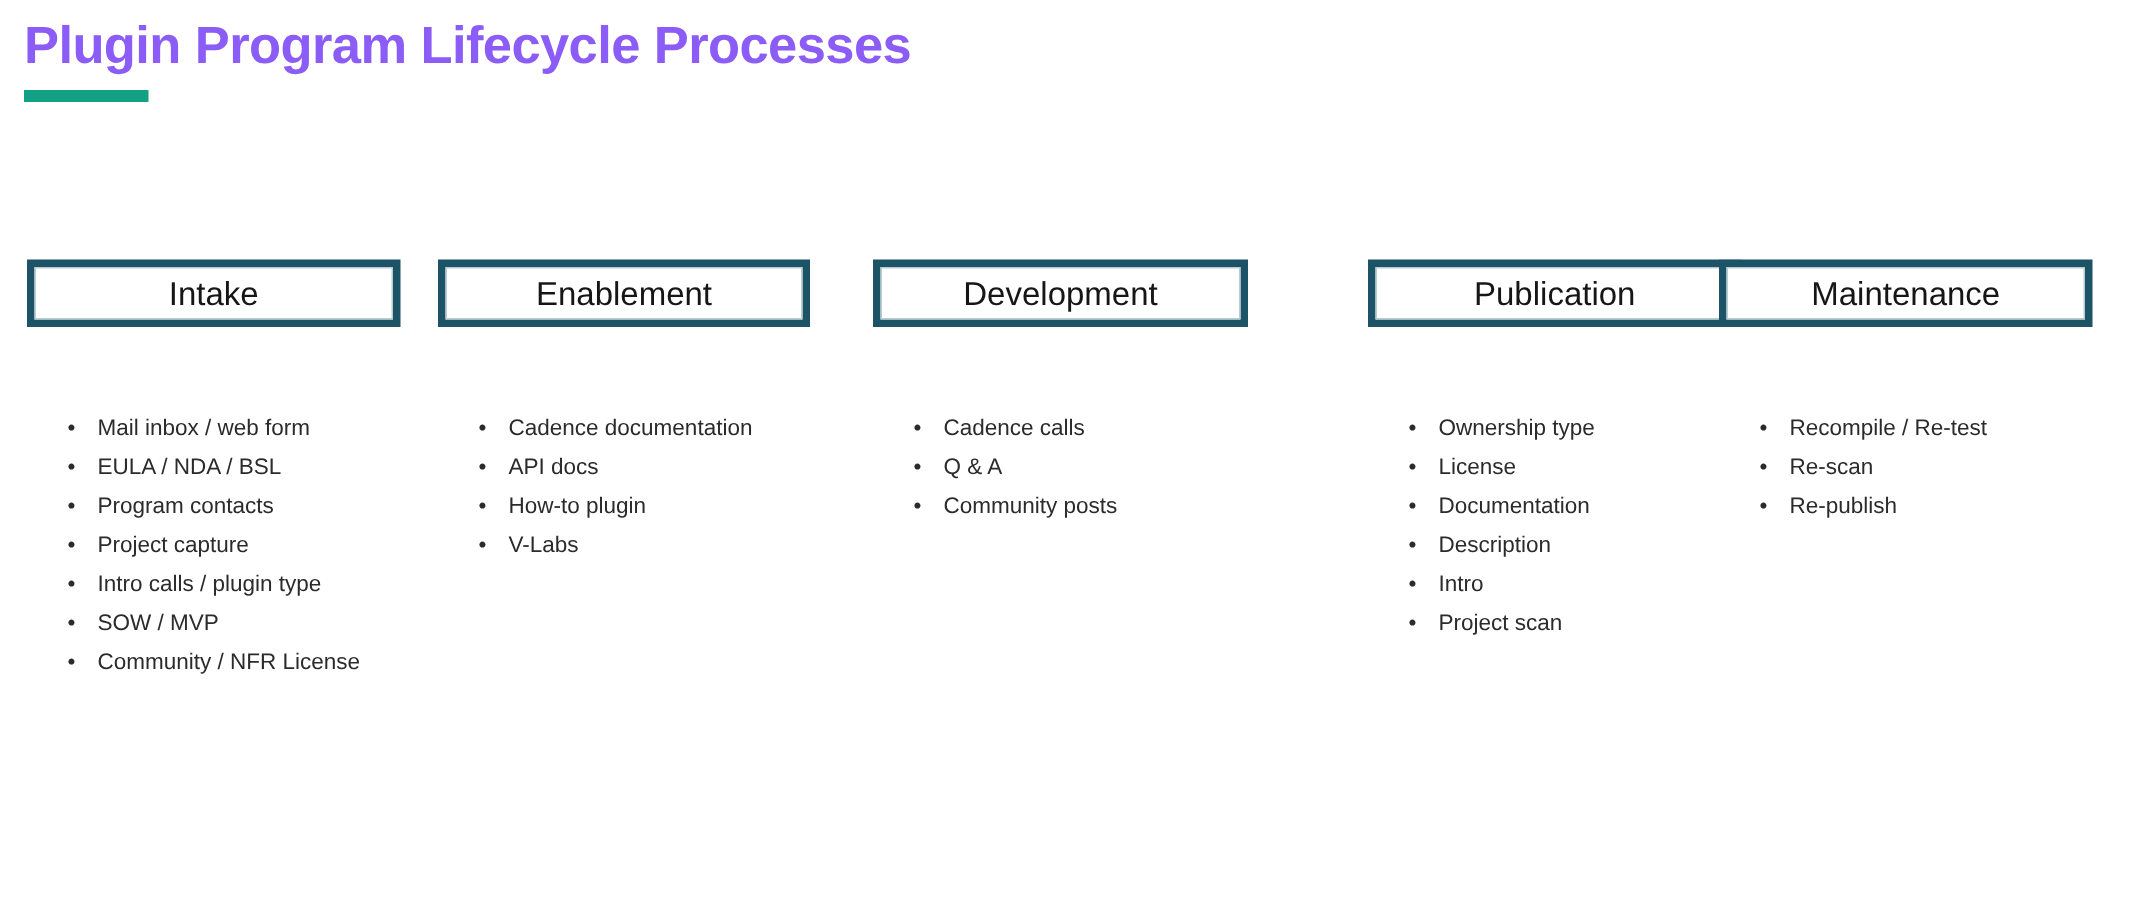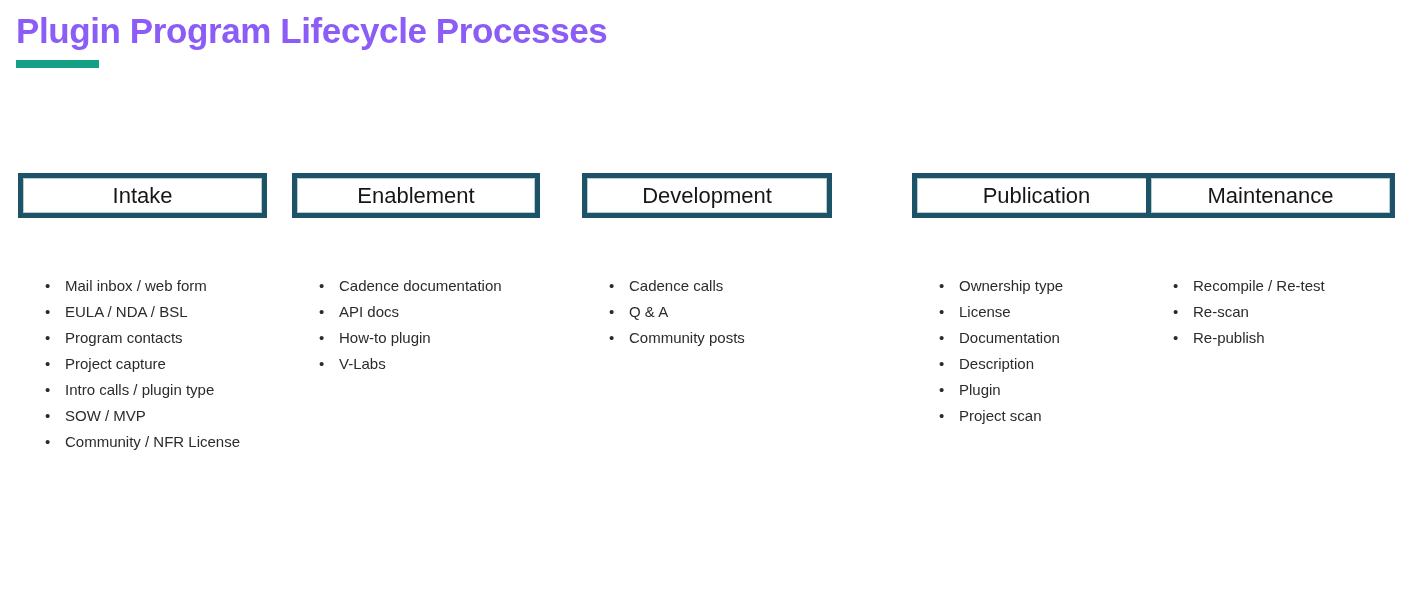--- a/index.html
+++ b/index.html
@@ -222,21 +222,21 @@
         <li class="bullet-item">
           <span class="bullet-dot">•</span>
           <span>Documentation</span>
         </li>
         <li class="bullet-item">
           <span class="bullet-dot">•</span>
           <span>Description</span>
         </li>
         <li class="bullet-item">
           <span class="bullet-dot">•</span>
-          <span>Plugin</span>
+          <span>Intro</span>
         </li>
         <li class="bullet-item">
           <span class="bullet-dot">•</span>
           <span>Project scan</span>
         </li>
       </ul>
     </div>
 
     <div class="column col-4">
       <div class="phase-box">

